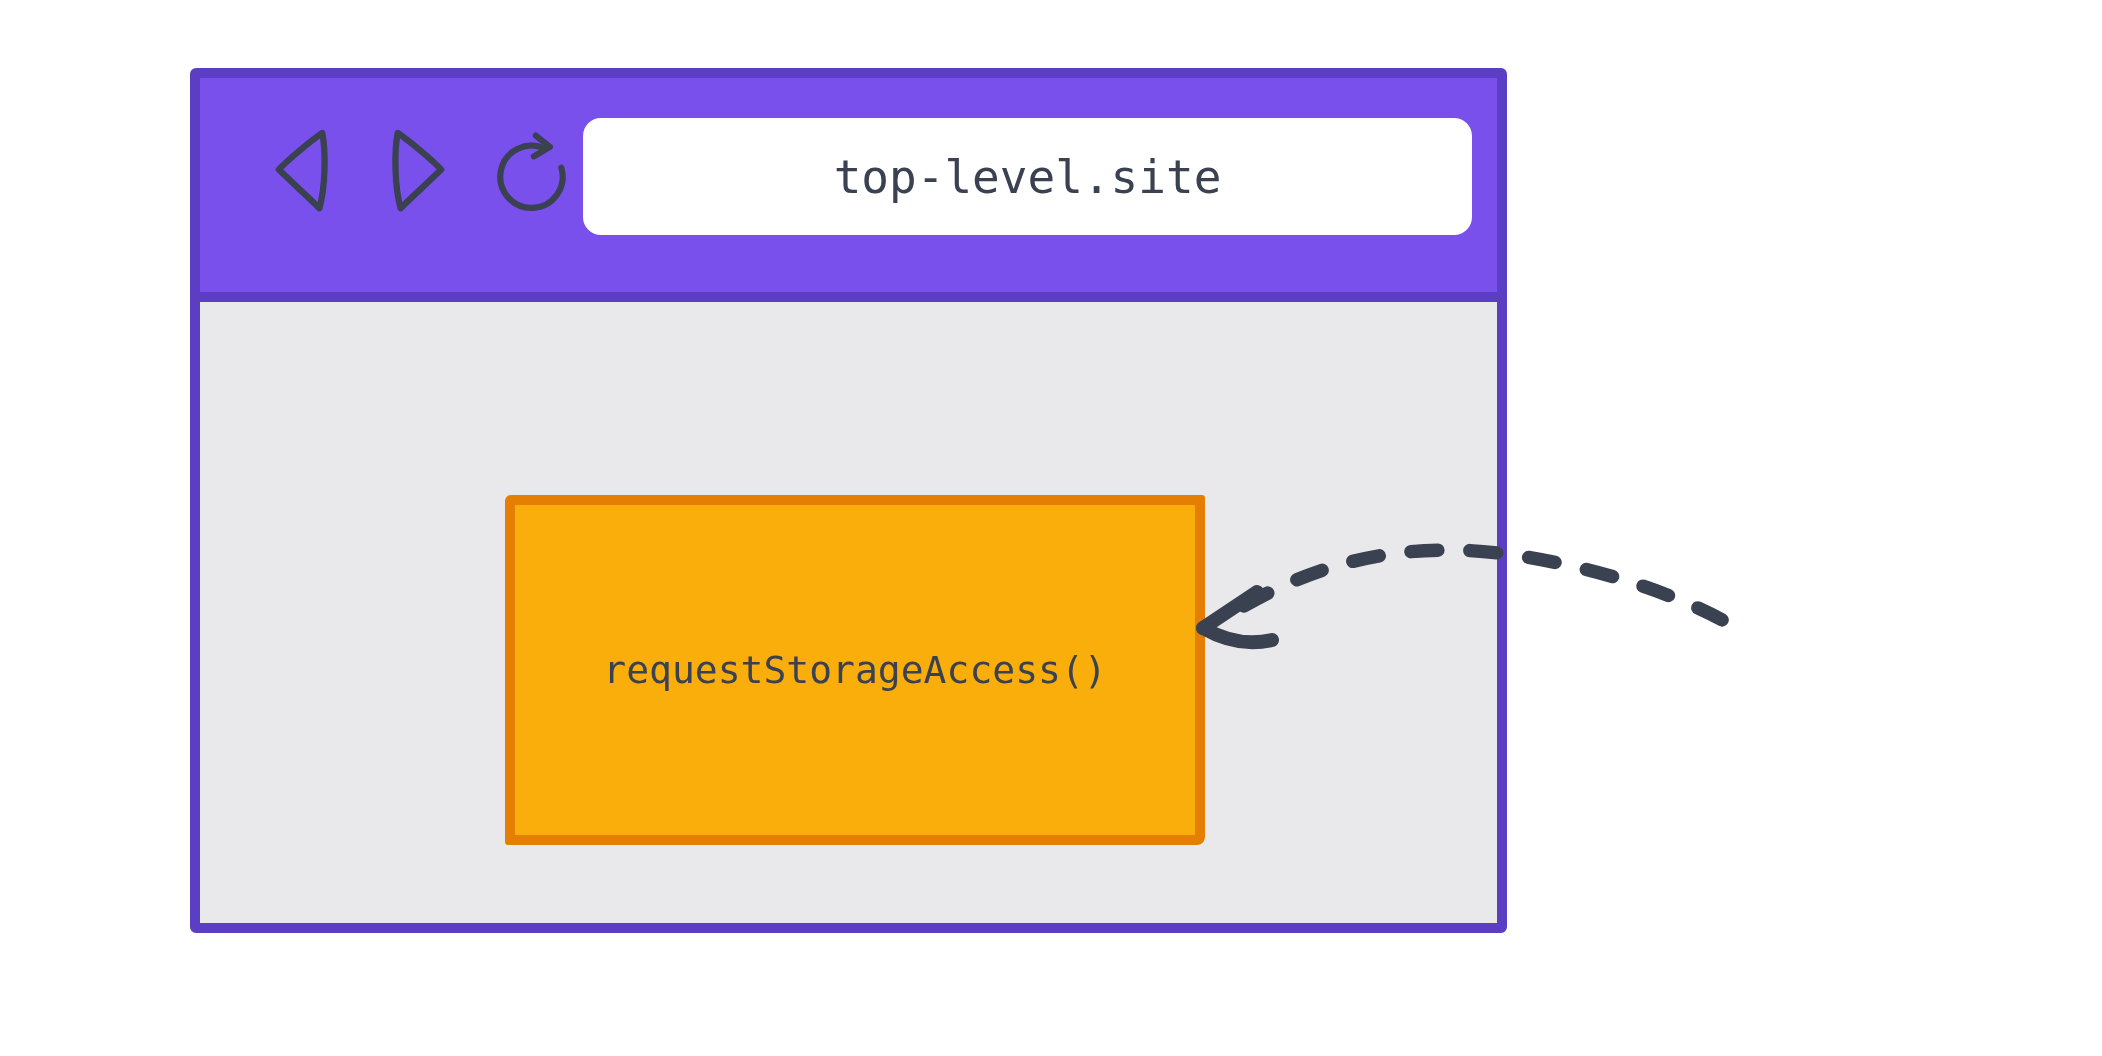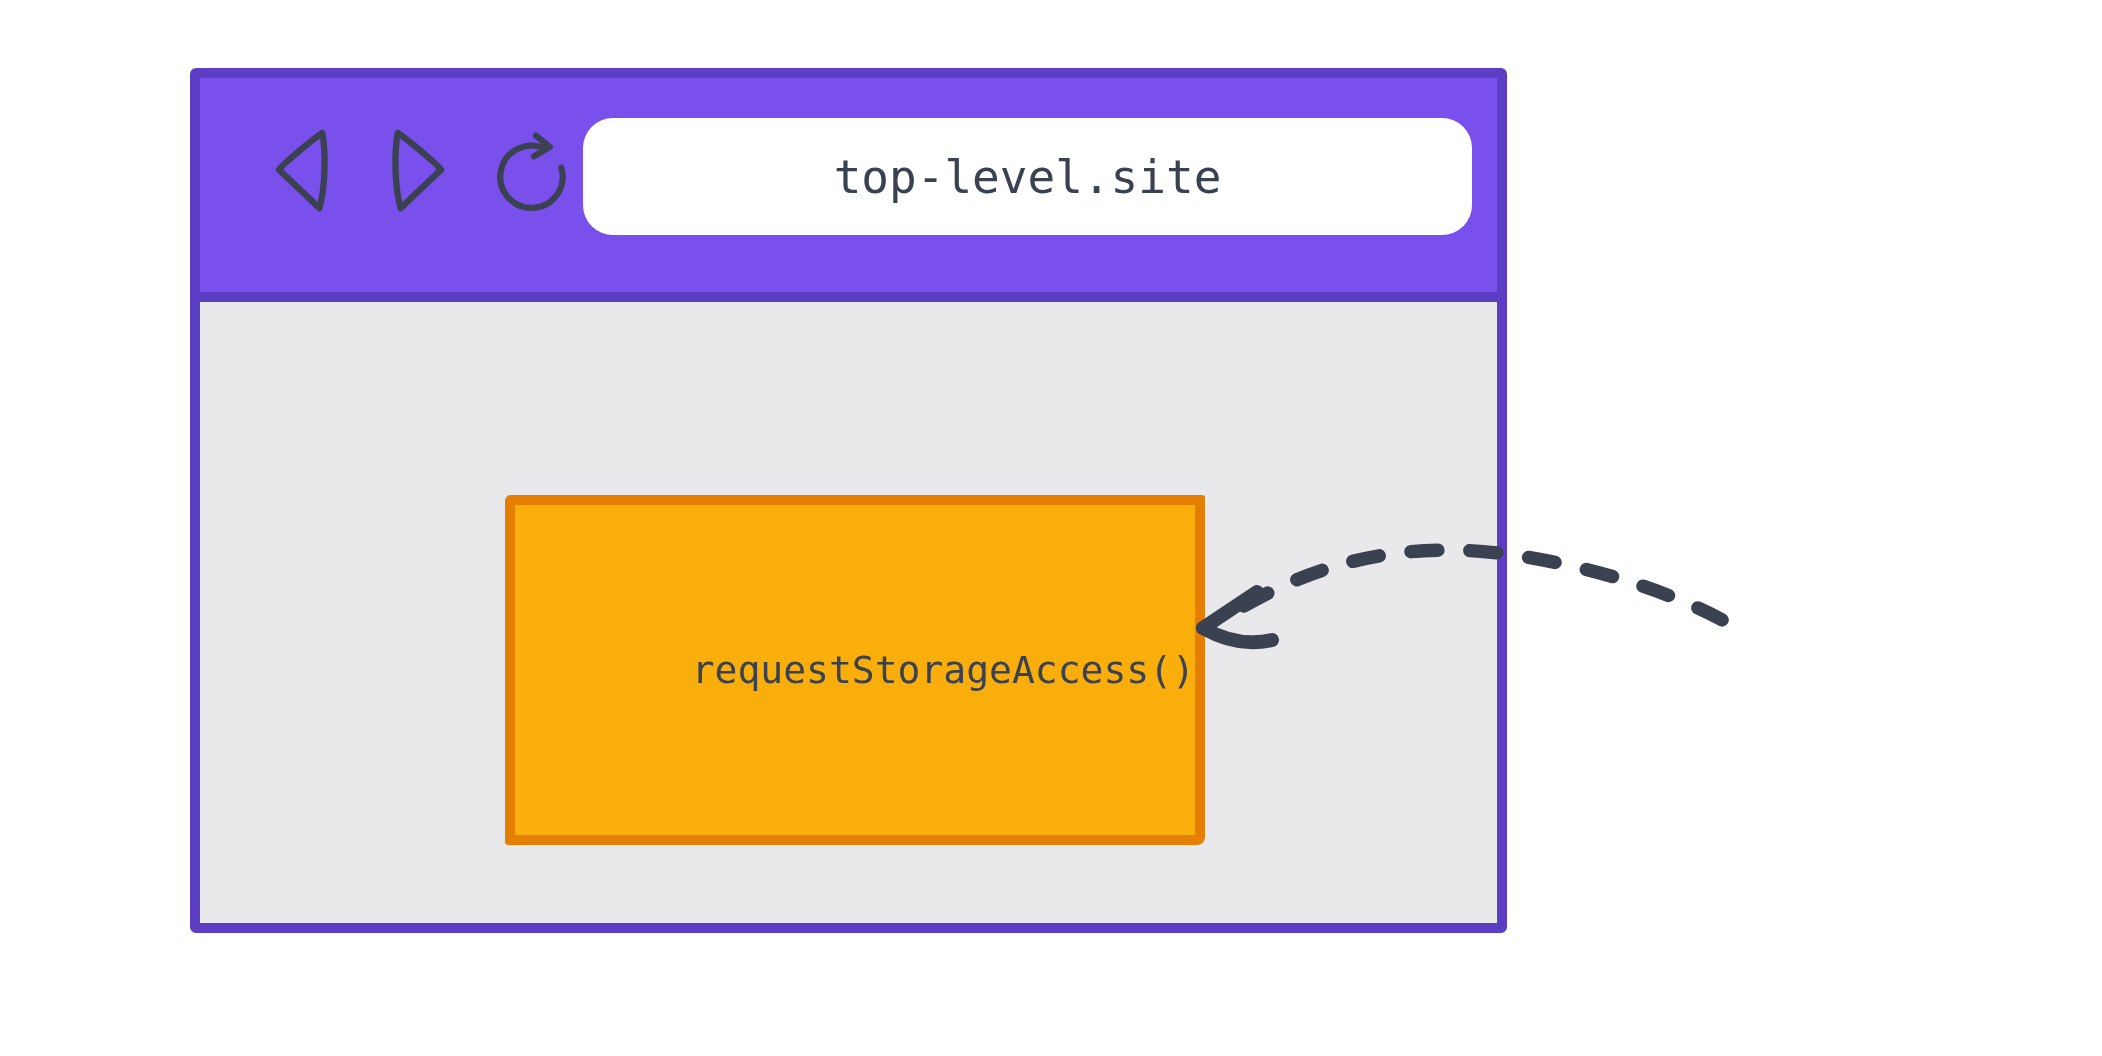--- a/index.html
+++ b/index.html
@@ -53,42 +53,42 @@
   .icon-back    { margin-right: 58px; }
   .icon-forward { margin-right: 43px; }
 
   .addressbar {
     position: absolute;
     left: 383px;
     top: 40px;
     width: 889px;
     height: 117px;
     background: var(--white);
-    border-radius: 30px;
+    border-radius: 18px;
     display: flex;
     align-items: center;
     justify-content: center;
     font-size: 46px;
     color: var(--ink);
     letter-spacing: 0px;
   }
 
   
   .embed-box {
     position: absolute;
     left: 305px;
     top: 417px;
     width: 700px;
     height: 350px;
     background: var(--orange);
     border: 10px solid var(--orange-dark);
     border-radius: 6px 3px 8px 3px;
     display: flex;
     align-items: center;
-    justify-content: flex-end;
+    justify-content: center;
     font-size: 38px;
     color: var(--ink);
   }
 
   
   .annotation-arrow {
     position: absolute;
     left: 0; top: 0;
     width: 2102px;
     height: 1056px;

